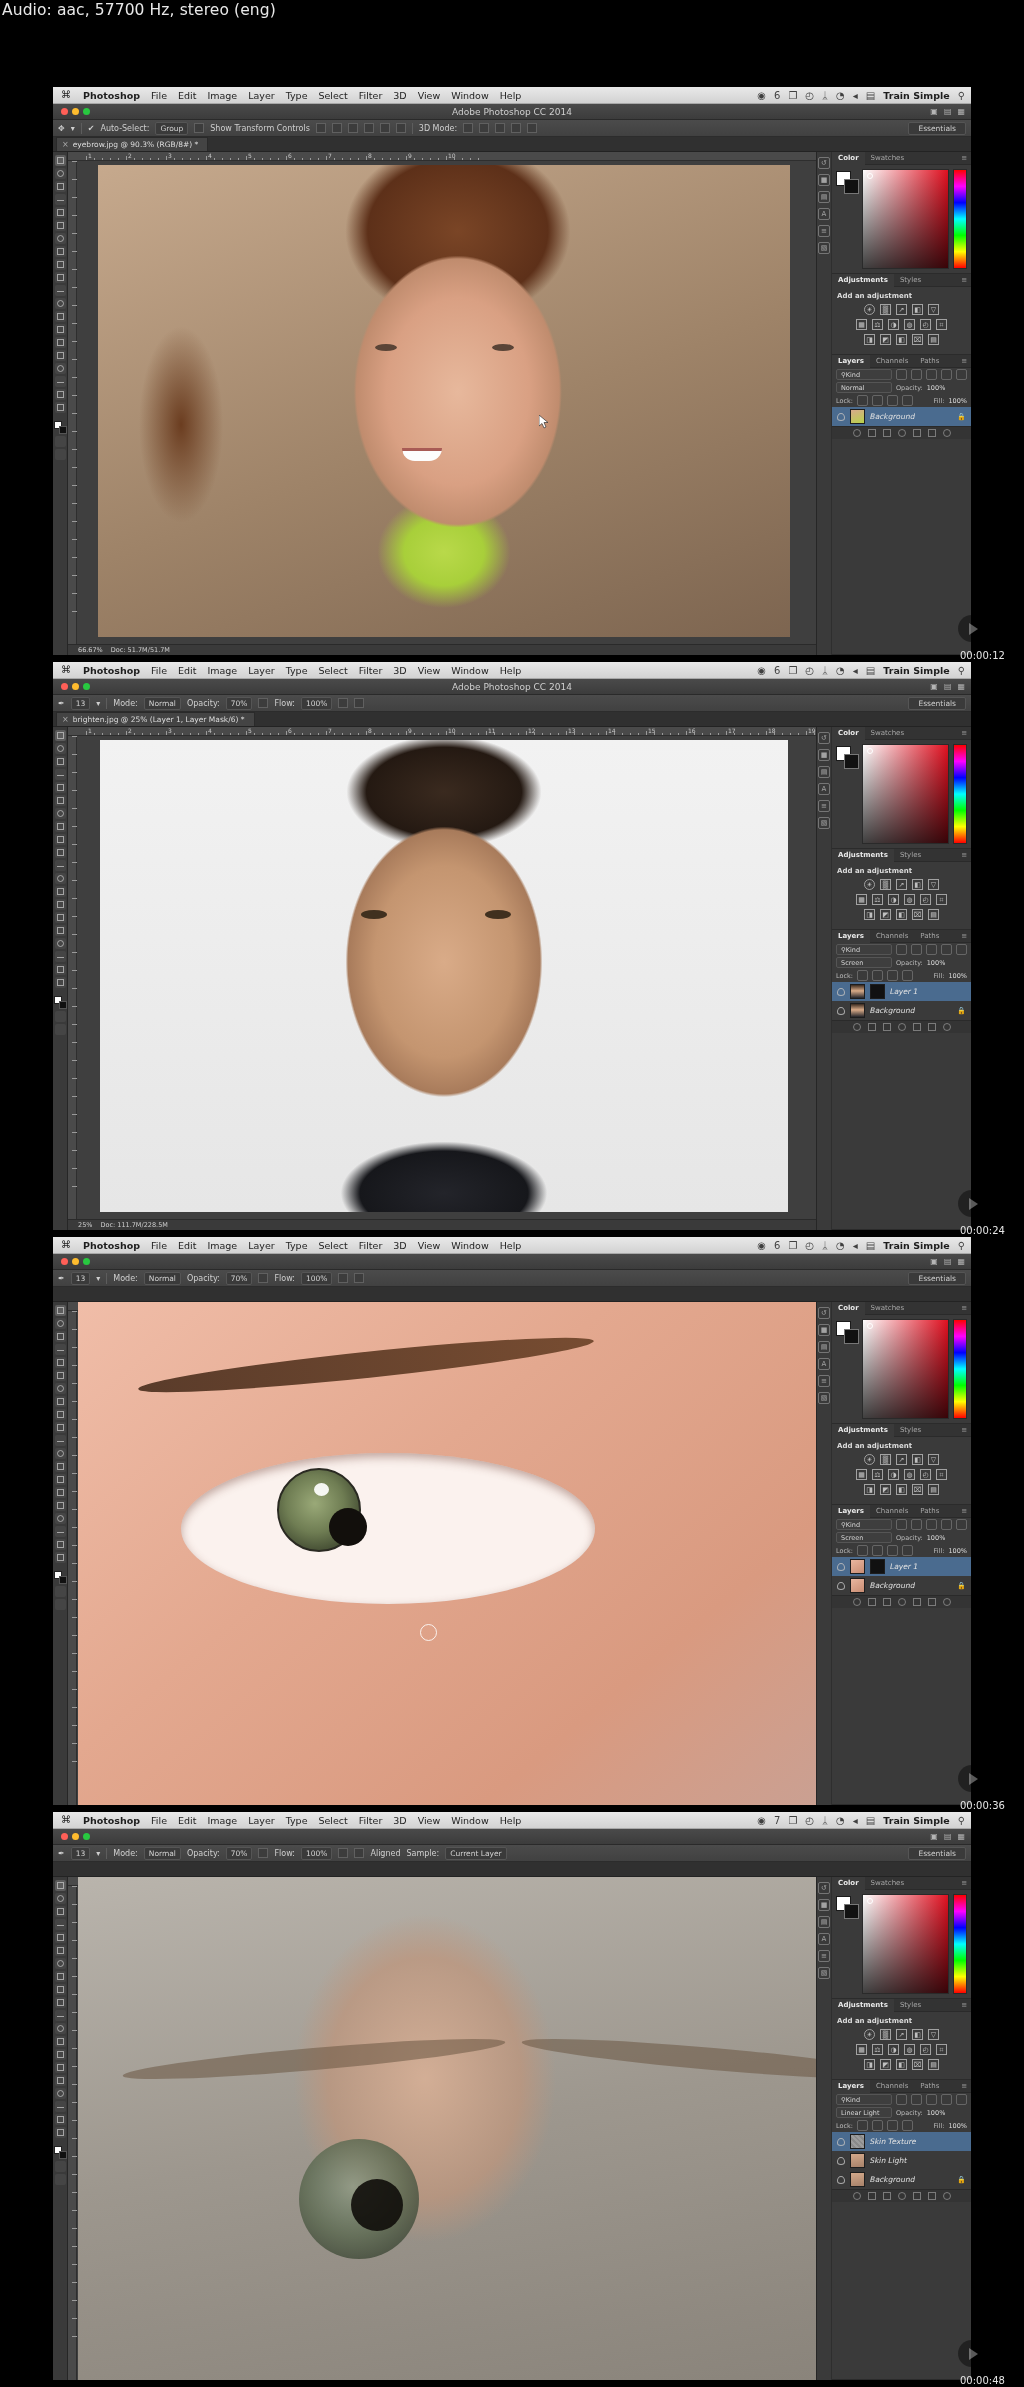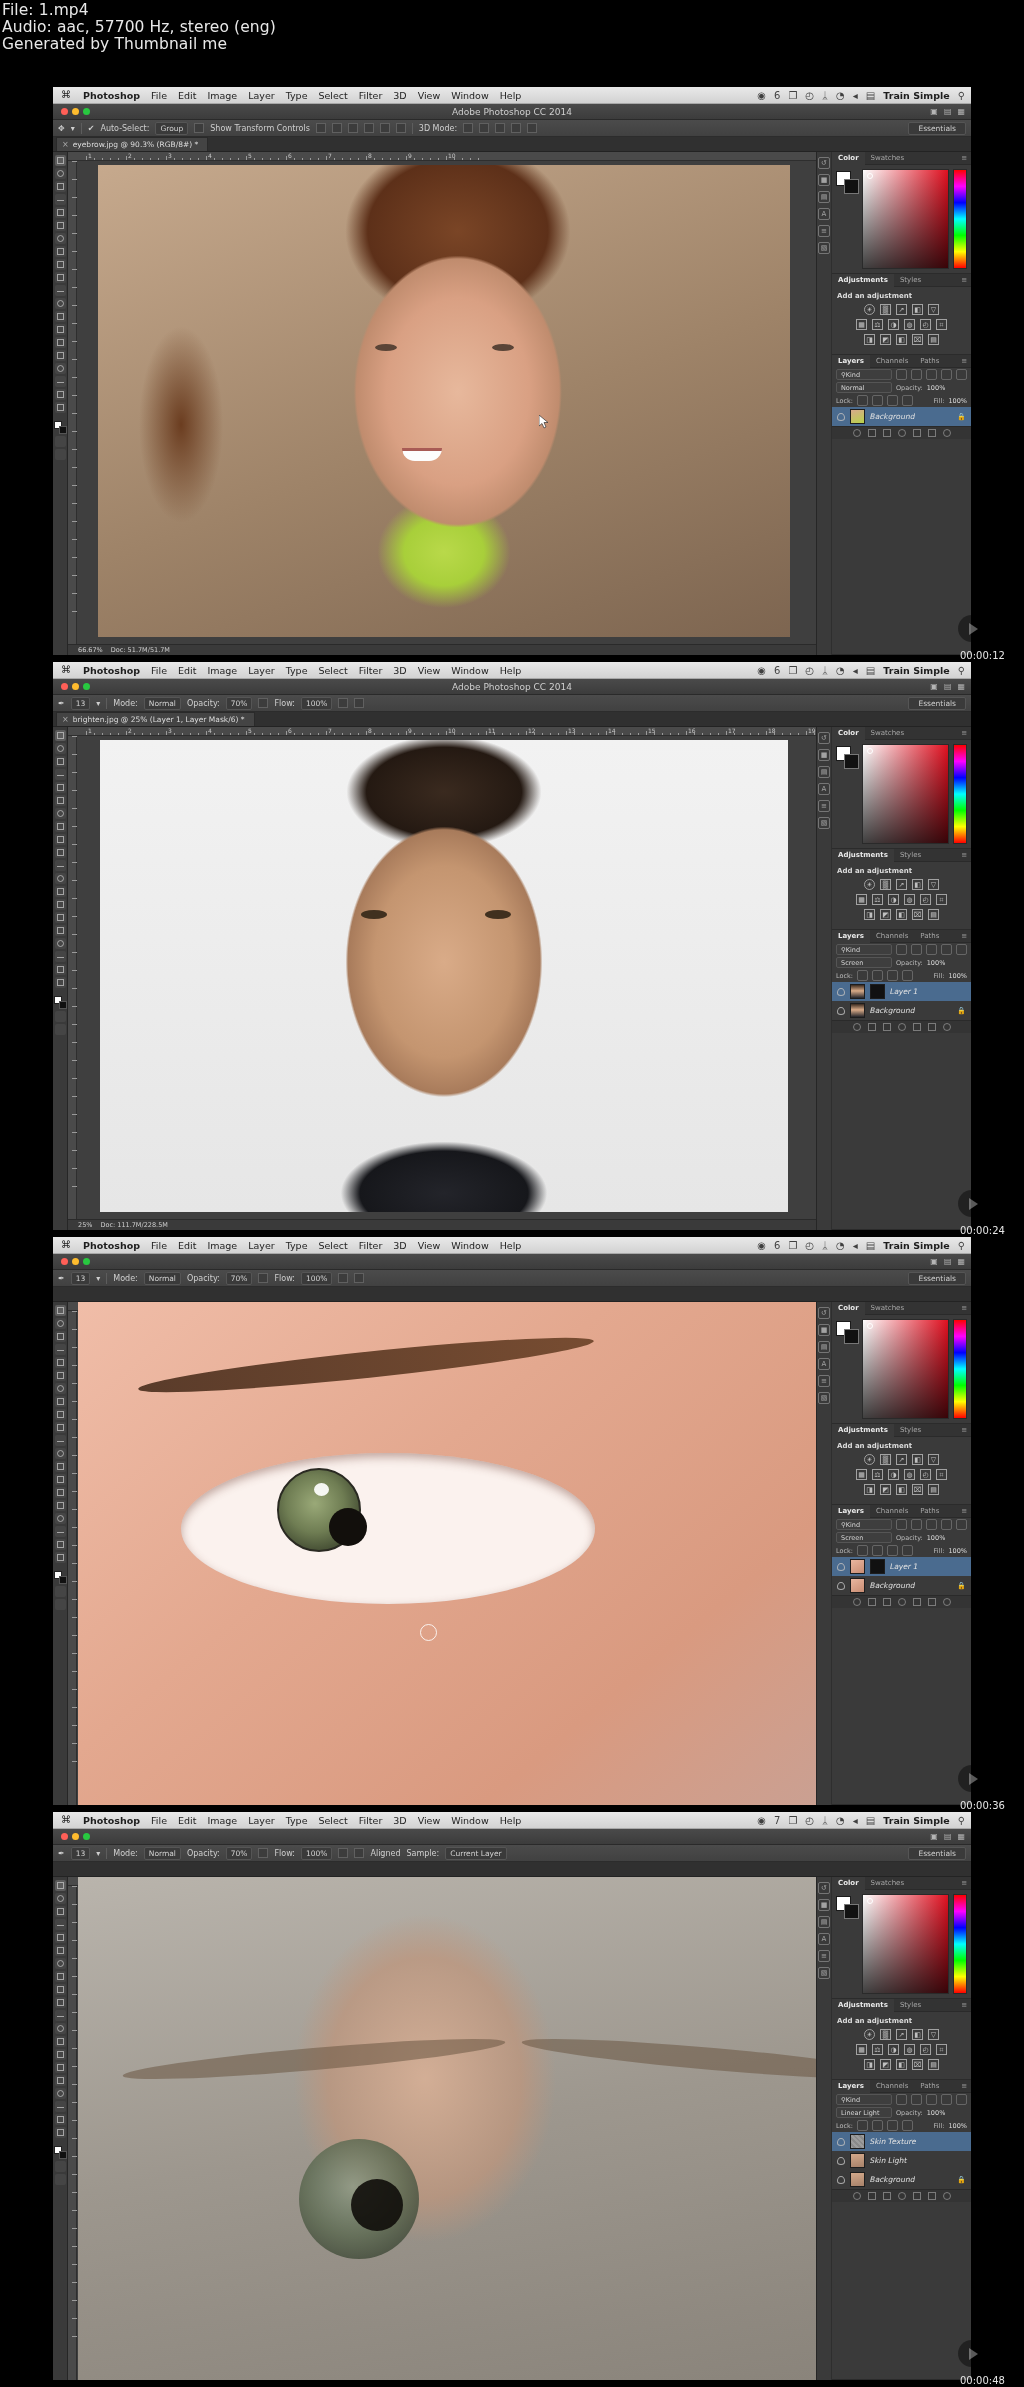--- a/index.html
+++ b/index.html
@@ -230,23 +230,21 @@
 
   
   .art { position:absolute; inset:0; }
 </style>
 </head>
 <body>
 
 <div id="page">
 
   <div class="info-block">
-    <span class="info-line">File: 1.mp4</span>
     <span class="info-line">Audio: aac, 57700 Hz, stereo (eng)</span>
-    <span class="info-line">Generated by Thumbnail me</span>
   </div>
 
   <div id="thumbs">
       <div class="thumb thumb-1">
         <div class="macbar">
           <span class="apple" style="font-size: 10px;">⌘</span>
           <span class="mi bold">Photoshop</span>
           <span class="mi">File</span>
           <span class="mi">Edit</span>
           <span class="mi">Image</span>

